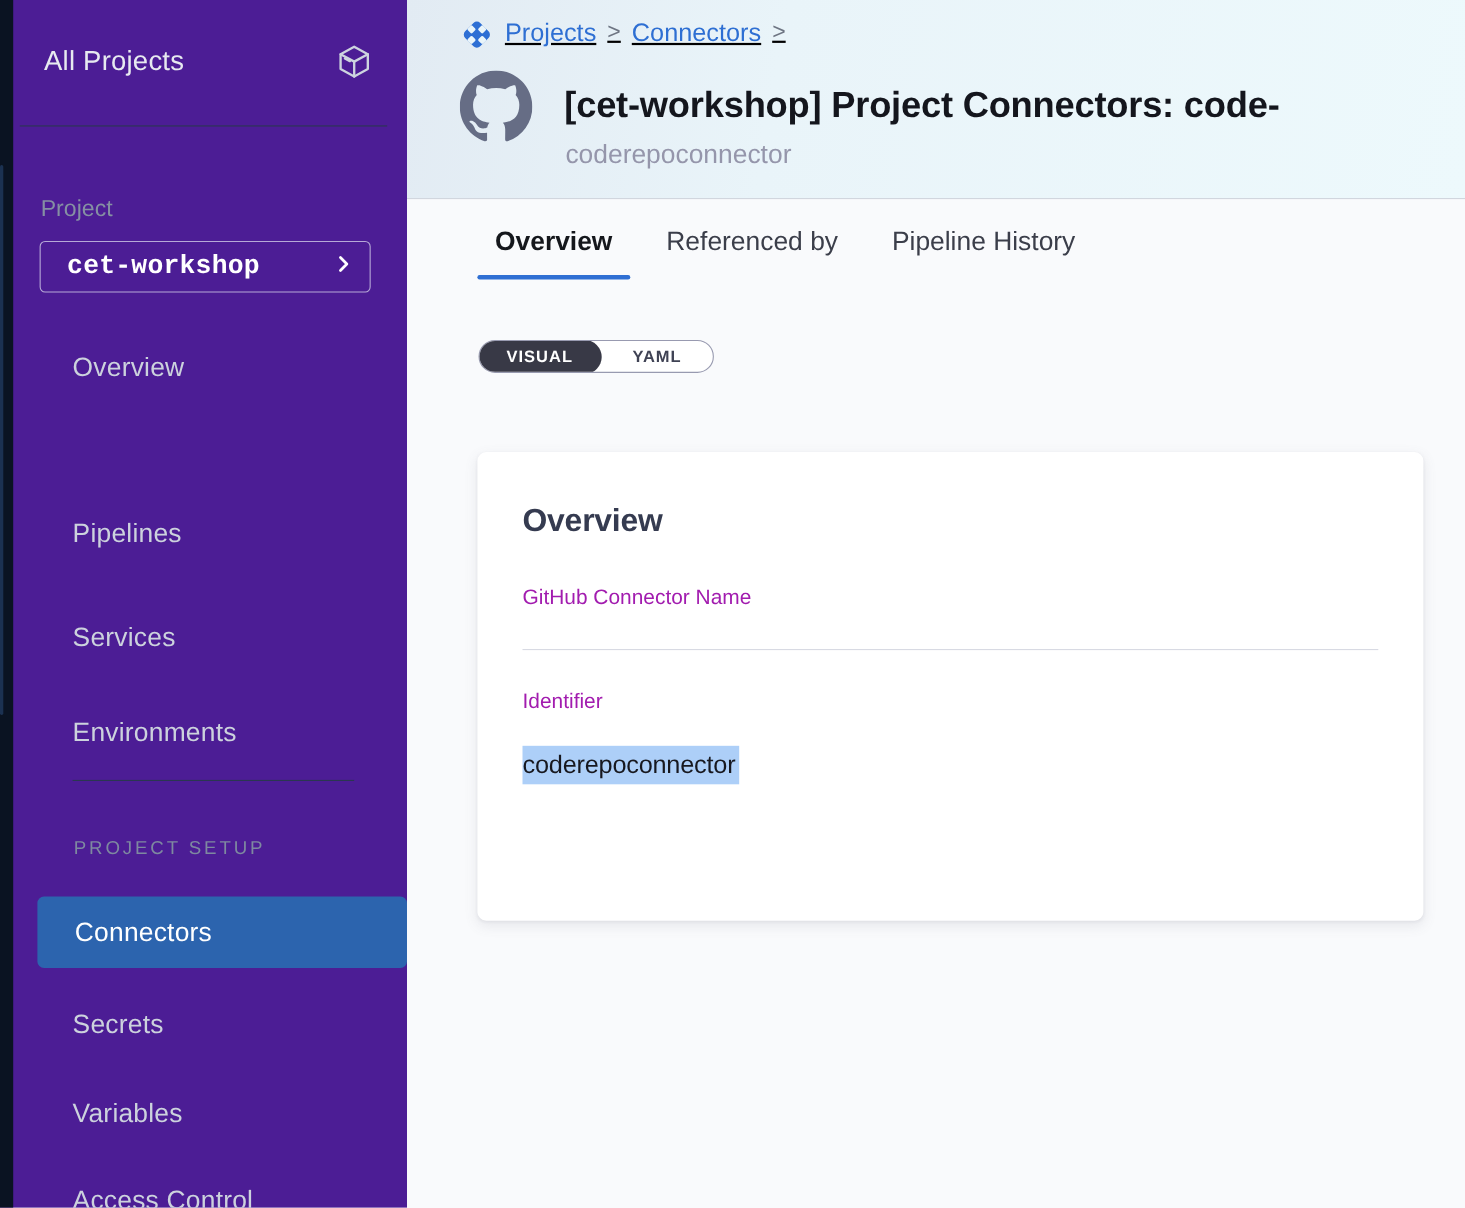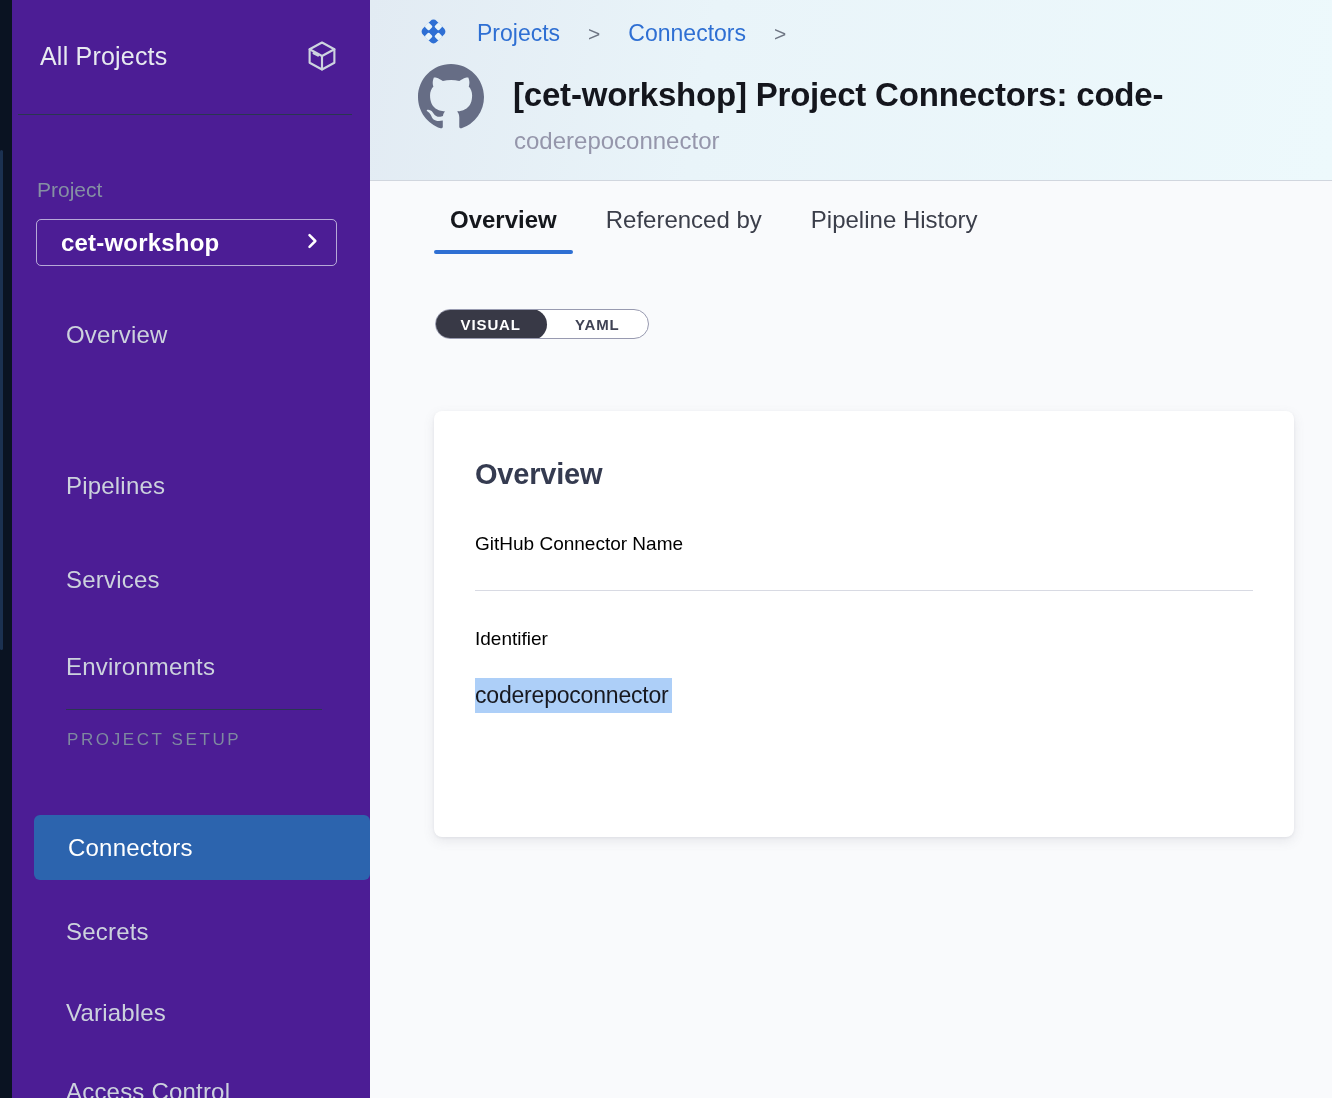--- a/index.html
+++ b/index.html
@@ -34,36 +34,36 @@
     border-top: 1px solid #2a3750;
   }
   .project-label {
     position: absolute; left: 37px; top: 178px;
     font-size: 21px; color: #8590a3;
   }
   .project-selector {
     position: absolute; left: 36px; top: 219px; width: 301px; height: 47px;
     border: 1px solid rgba(240,244,250,.65); border-radius: 5px;
     display: flex; align-items: center; justify-content: space-between;
-    padding: 0 14px 0 24px; cursor: pointer;
+    padding: 0 14px 0 24px; cursor: pointer; font-family: Liberation Mono, monospace;
   }
   .project-selector-name {
     font-size: 24px; font-weight: 700; color: #ffffff; letter-spacing: .2px;
     white-space: nowrap; overflow: hidden;
   }
   .nav-item {
     position: absolute; left: 66px; font-size: 24px; color: #ccd2dd;
     letter-spacing: .2px; cursor: pointer; white-space: nowrap;
   }
   .sb-divider-2 {
     position: absolute; left: 66px; width: 256px; top: 709px; height: 0;
     border-top: 1px solid #2a3750;
   }
   .section-header {
-    position: absolute; left: 67px; top: 730px;
+    position: absolute; left: 67px; top: 761px;
     font-size: 17px; letter-spacing: 2.6px; color: #7e89a0; white-space: nowrap;
   }
   .nav-item-active {
     position: absolute; left: 34px; right: 0; top: 815px; height: 65px;
     background: #2c64ae; border-radius: 6px;
     display: flex; align-items: center; cursor: pointer;
   }
   .nav-item-active .active-label {
     margin-left: 34px; font-size: 24px; color: #ffffff; letter-spacing: .2px;
   }
@@ -73,21 +73,21 @@
     position: absolute; left: 370px; top: 0; width: 962px; height: 1098px;
     background: #f9fafc;
   }
   .header-band {
     position: absolute; left: 0; right: 0; top: 0; height: 181px;
     background: linear-gradient(100deg, #e2ebf3 0%, #e9f4f9 35%, #edf9fc 100%);
     border-bottom: 1px solid #d1d6de;
   }
   .breadcrumb {
     position: absolute; left: 48px; top: 16px; height: 34px;
-    display: flex; align-items: center; gap: 28px;
+    display: flex; align-items: flex-start; gap: 10px; text-decoration: underline;
   }
   .crumb-link { font-size: 23px; color: #2e6fd3; cursor: pointer; white-space: nowrap; }
   .crumb-sep { font-size: 21px; color: #6e7583; font-weight: 500; padding-top: 1px; }
   .gh-avatar {
     position: absolute; left: 48px; top: 64px; width: 66px; height: 66px;
   }
   .gh-avatar svg { display: block; }
   .page-title {
     position: absolute; left: 143px; top: 76px; right: -6px;
     font-size: 33px; font-weight: 700; color: #14161d; letter-spacing: -.2px;
@@ -131,21 +131,21 @@
   .card {
     position: absolute; left: 64px; top: 411px; width: 860px; height: 426px;
     background: #ffffff; border-radius: 8px;
     box-shadow: 0 1px 3px rgba(40,41,61,.06), 0 4px 12px rgba(96,97,112,.12);
     padding: 47px 41px 0 41px;
   }
   .card-title {
     font-size: 29px; font-weight: 700; color: #353b50; letter-spacing: -.2px;
     margin-bottom: 42px;
   }
-  .field-label { font-size: 19px; color: #000000; margin-bottom: 26px; }
+  .field-label { font-size: 19px; color: #a21caf; margin-bottom: 26px; }
   .field-value { font-size: 23px; color: #17181f; letter-spacing: -.2px; }
   .card-divider { border: none; border-top: 1px solid #d8dae3; margin: 35px 0 37px 0; width: 778px; }
   .value-highlight {
     background: #adcff8; padding: 4px 3px 4px 0; display: inline-block;
   }
 </style>
 </head>
 <body>
 
 <div id="app">

